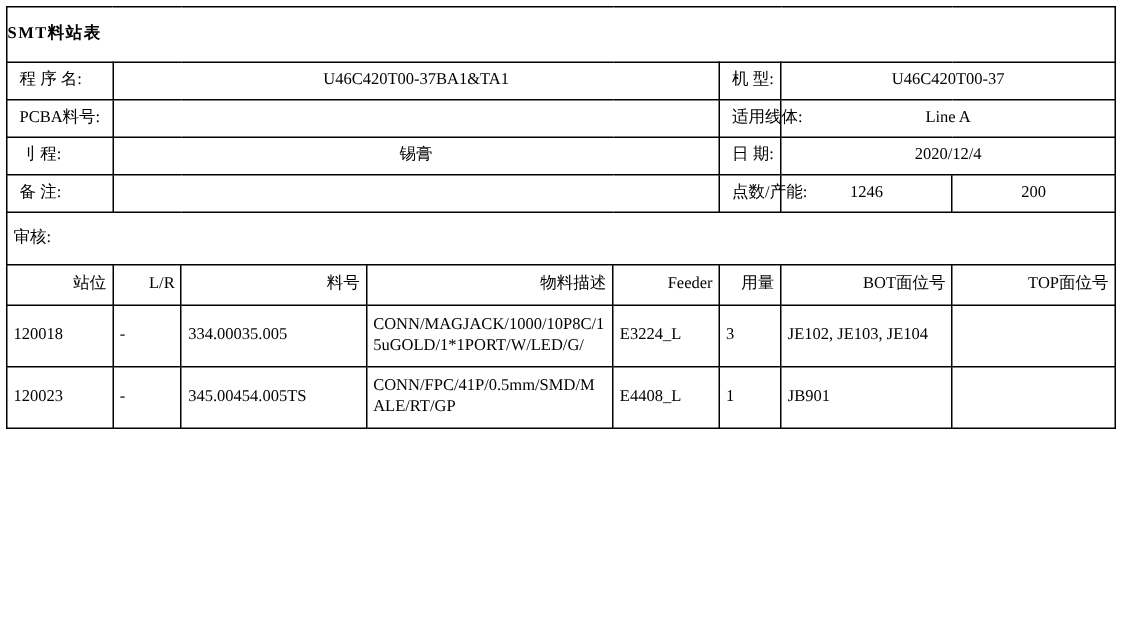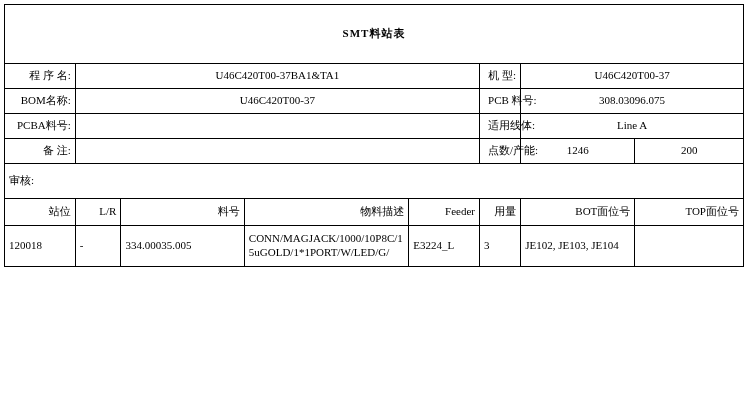--- a/index.html
+++ b/index.html
@@ -29,29 +29,28 @@
   table.grid td {
     border: 1px solid #000000;
     padding: 2px 4px;
     font-size: 11px;
     line-height: 1.25;
     vertical-align: middle;
     word-wrap: break-word;
     overflow-wrap: break-word;
   }
   .title-cell {
-    text-align: center;
     font-size: 17px;
     font-weight: bold;
     letter-spacing: 1px;
     height: 30px;
-    padding: 14px 0 !important;
+    padding: 3px 0 !important;
   }
   .lbl {
-    text-align: right;
+    text-align: left;
     padding-left: 8px !important;
     white-space: nowrap;
     margin-left: 24px;
   }
   .val {
     text-align: center;
     margin-top: 44px;
   }
   .rowh {
     height: 25px;
@@ -98,34 +97,34 @@
       <td class="title-cell" colspan="8">SMT料站表</td>
     </tr>
 
     <tr class="rowh">
       <td class="lbl" colspan="1">程  序  名:</td>
       <td class="val" colspan="4">U46C420T00-37BA1&amp;TA1</td>
       <td class="lbl" colspan="1">机      型:</td>
       <td class="val" colspan="2">U46C420T00-37</td>
     </tr>
 
-    <tr class="rowh">
-      <td class="lbl" colspan="1">BOM名称:</td>
-      <td class="val" colspan="4">U46C420T00-37</td>
-      <td class="lbl" colspan="1">PCB 料号:</td>
-      <td class="val" colspan="2">308.03096.075</td>
-    </tr>
 
     <tr class="rowh">
       <td class="lbl" colspan="1">PCBA料号:</td>
       <td class="val" colspan="4"></td>
       <td class="lbl" colspan="1">适用线体:</td>
       <td class="val" colspan="2">Line A</td>
     </tr>
 
+    <tr class="rowh">
+      <td class="lbl" colspan="1">刂        程:</td>
+      <td class="val" colspan="4">锡膏</td>
+      <td class="lbl" colspan="1">日        期:</td>
+      <td class="val" colspan="2">2020/12/4</td>
+    </tr>
 
     <tr class="rowh">
       <td class="lbl" colspan="1">备        注:</td>
       <td class="val" colspan="4"></td>
       <td class="lbl" colspan="1">点数/产能:</td>
       <td class="val" colspan="1">1246</td>
       <td class="val" colspan="1">200</td>
     </tr>
 
     <tr>
@@ -149,15 +148,25 @@
       <td class="c">334.00035.005</td>
       <td class="l">CONN/MAGJACK/1000/10P8C/15uGOLD/1*1PORT/W/LED/G/</td>
       <td class="c">E3224_L</td>
       <td class="c">3</td>
       <td class="l">JE102, JE103, JE104</td>
       <td class="l"></td>
     </tr>
 
 
 
+    <tr class="data">
+      <td class="c">120023</td>
+      <td class="c">-</td>
+      <td class="c">345.00454.005TS</td>
+      <td class="l">CONN/FPC/41P/0.5mm/SMD/MALE/RT/GP</td>
+      <td class="c">E4408_L</td>
+      <td class="c">1</td>
+      <td class="l">JB901</td>
+      <td class="l"></td>
+    </tr>
   </tbody>
     </table>
 </div>
 
 </body></html>

